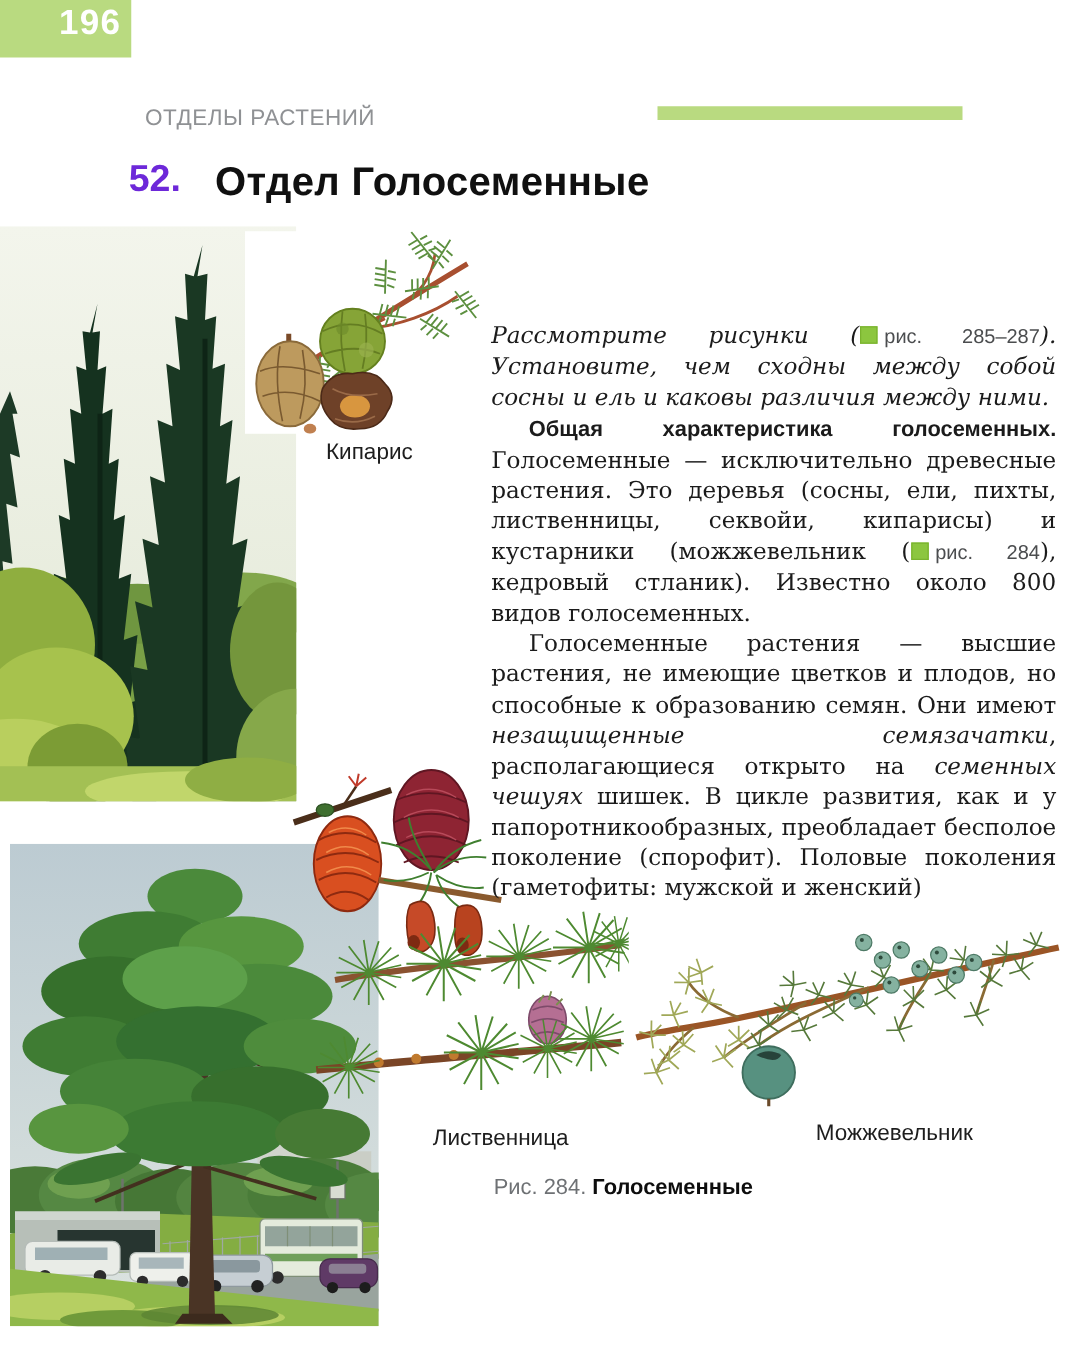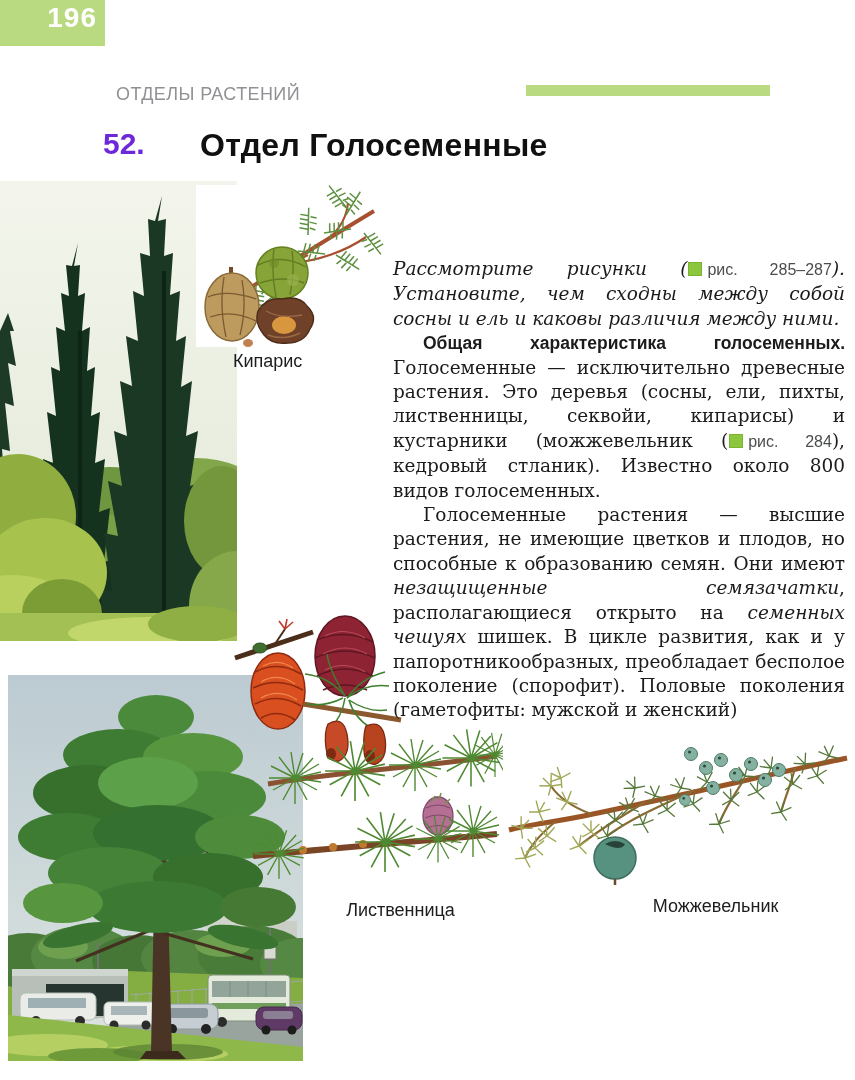--- a/index.html
+++ b/index.html
@@ -11,32 +11,32 @@
   .pagenum{position:absolute;right:8px;top:1px;font-family:"Liberation Sans",sans-serif;
            font-weight:bold;font-size:28px;line-height:33px;color:#ffffff;letter-spacing:1px;}
   .running-head{position:absolute;left:116px;top:84px;font-family:"Liberation Sans",sans-serif;
                 font-size:18px;color:#8f9194;letter-spacing:.4px;}
   .accent-bar-right{position:absolute;left:526px;top:85px;width:244px;height:11px;background:#b9da80;}
 
   
   .sec-num{position:absolute;left:103px;top:127px;font-family:"Liberation Sans",sans-serif;
            font-weight:900;font-size:30px;color:#6d28d9;}
   .sec-title{position:absolute;left:172px;top:127px;font-family:"Liberation Sans",sans-serif;
-             font-weight:900;font-size:32px;color:#101010;letter-spacing:.3px;margin-left:28px;}
+             font-weight:900;font-size:32px;color:#101010;letter-spacing:.3px;}
 
   
   .photo-cypress{position:absolute;left:0;top:181px;width:237px;height:460px;z-index:1;}
   .illu-cypress{position:absolute;left:196px;top:185px;width:190px;height:162px;background:#fff;z-index:2;}
   .photo-larch{position:absolute;left:8px;top:675px;width:295px;height:386px;z-index:1;}
   .illu-larch{position:absolute;left:233px;top:596px;width:270px;height:308px;z-index:2;}
   .illu-juniper{position:absolute;left:495px;top:712px;width:355px;height:182px;z-index:2;}
   svg{display:block;}
 
   .cap{position:absolute;font-family:"Liberation Sans",sans-serif;font-size:18px;color:#1d1d1d;z-index:3;}
-  .cap-cypress{left:233px;top:351px;width:125px;text-align:left;}
+  .cap-cypress{left:233px;top:351px;width:125px;text-align:center;}
   .cap-larch{left:338px;top:900px;width:125px;text-align:center;}
   .cap-juniper{left:648px;top:896px;width:135px;text-align:center;}
   .fig-caption{position:absolute;left:395px;top:939px;font-family:"Liberation Sans",sans-serif;
                font-size:17.5px;z-index:3;}
   .fig-caption .lbl{color:#6e7174;}
   .fig-caption .ttl{color:#0d0d0d;font-weight:bold;}
 
   
   .textcol{position:absolute;left:393px;top:257px;width:452px;z-index:3;}
   .textcol p{margin:0;text-align:justify;font-size:18.5px;line-height:24.4px;}
@@ -390,20 +390,24 @@
       </g>
       <g>
         <circle cx="120" cy="146" r="21" fill="#579180" stroke="#3f6e5e" stroke-width="1.5"></circle>
         <path d="M110,132 q10,-6 20,0 q-4,8 -20,0 z" fill="#27433a"></path>
         <line x1="120" y1="167" x2="120" y2="173" stroke="#6a4a2a" stroke-width="2.5"></line>
       </g>
     </svg>
   </div>
   <div class="cap cap-juniper">Можжевельник</div>
 
+  <div class="fig-caption">
+    <span class="lbl">Рис. 284.</span>
+    <span class="ttl">Голосеменные</span>
+  </div>
 
   <div class="textcol">
     <p class="intro"><span class="it">Рассмотрите рисунки (</span><span class="figref"><span class="sq"></span><span class="reftext">рис. 285–287</span></span><span class="it">). Установите, чем сходны между собой сосны и ель и каковы различия между ними.</span></p>
 
     <p class="body"><span class="lead">Общая характеристика голосеменных.</span><span> Голосеменные — исключительно древесные растения. Это деревья (сосны, ели, пихты, лиственницы, секвойи, кипарисы) и кустарники (можжевельник (</span><span class="figref"><span class="sq"></span><span class="reftext">рис. 284</span></span><span>), кедровый стланик). Известно около 800 видов голосеменных.</span></p>
 
     <p class="body"><span>Голосеменные растения — высшие растения, не имеющие цветков и плодов, но способные к образованию семян. Они имеют </span><span class="it">незащищенные семязачатки</span><span>, располагающиеся открыто на </span><span class="it">семенных чешуях</span><span> шишек. В цикле развития, как и у папоротникообразных, преобладает бесполое поколение (спорофит). Половые поколения (гаметофиты: мужской и женский)</span></p>
   </div>
 
 </div>

